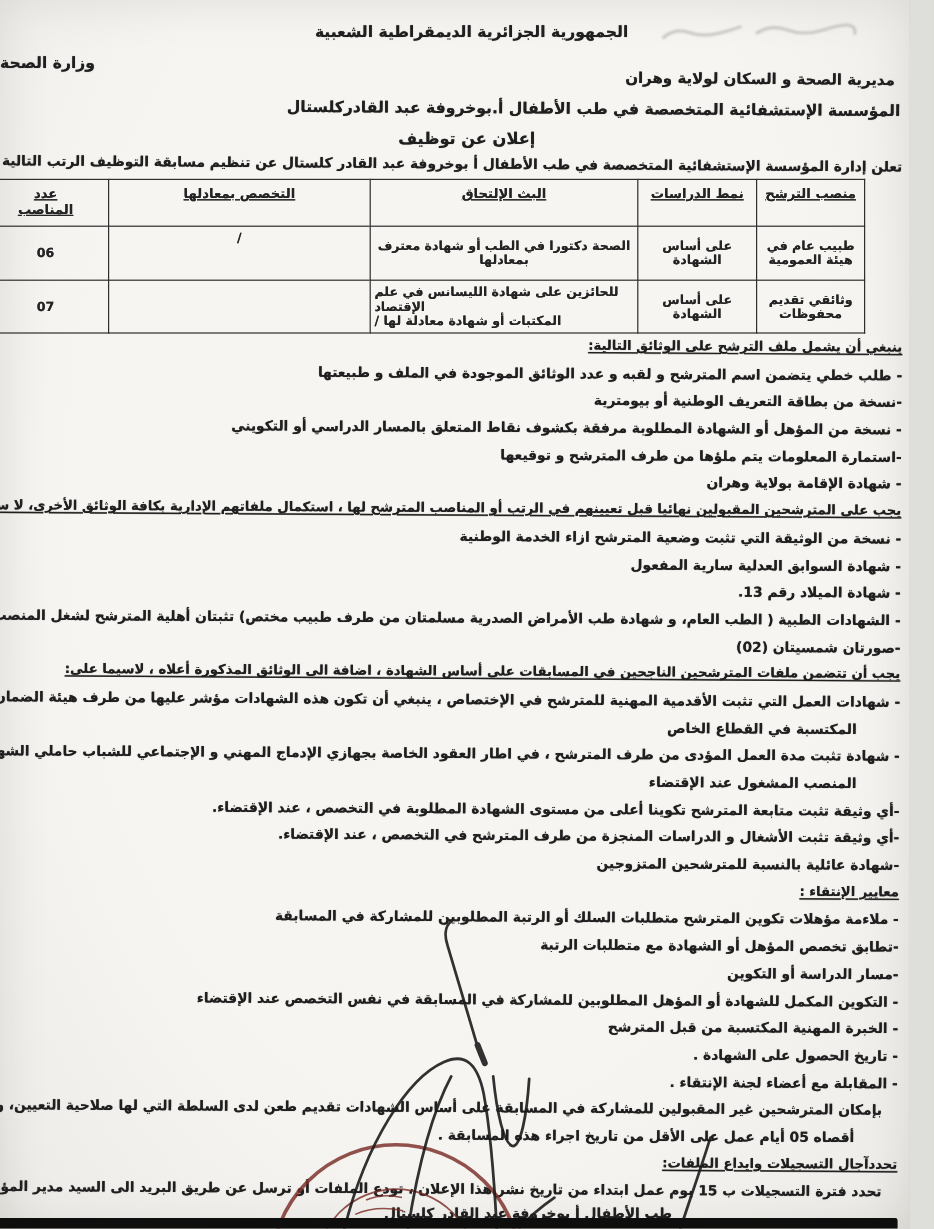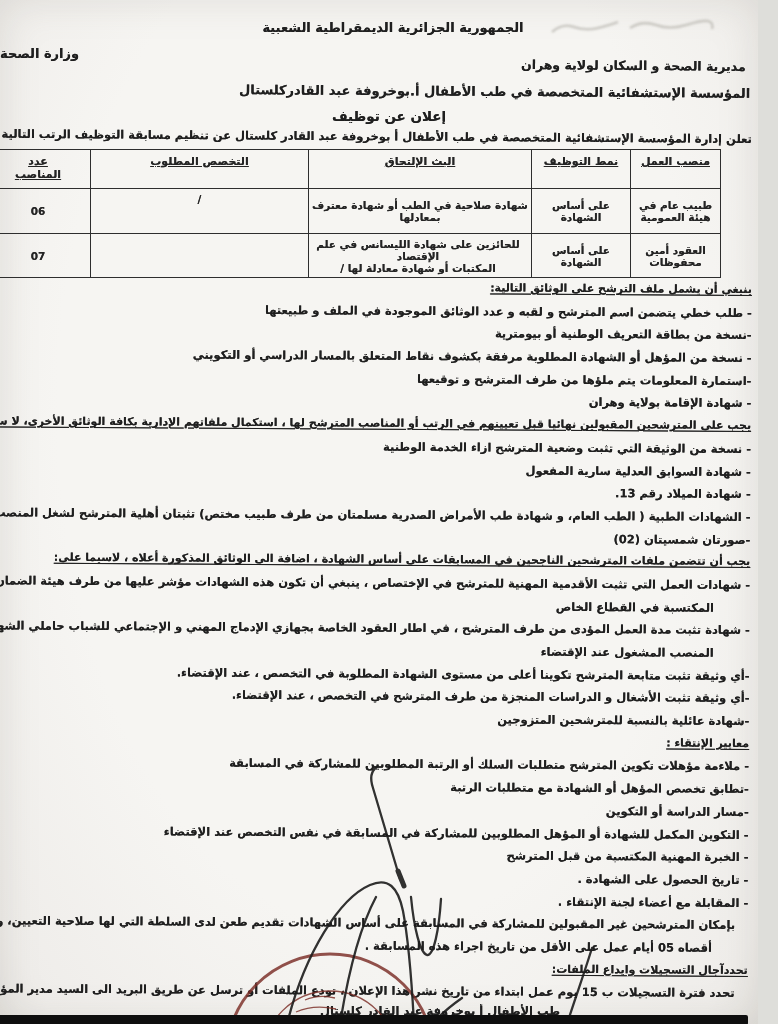--- a/index.html
+++ b/index.html
@@ -30,21 +30,21 @@
   table{border-collapse:collapse;direction:rtl;width:735px;table-layout:fixed;}
   th,td{
     border:1.7px solid #2e2e2e;font-weight:bold;color:#242424;
     white-space:pre-line;text-shadow:0 0 .5px rgba(35,35,35,.8);
     overflow:hidden;
   }
   th{font-size:11px;vertical-align:top;padding:5px 2px 0;height:33px;text-align:center;text-decoration:underline;}
   td{font-size:10.5px;text-align:center;vertical-align:middle;padding:2px 3px;}
   tbody tr:nth-child(1){height:45px;}
   tbody tr:nth-child(2){height:44px;}
-  tbody tr:nth-child(2) td.c-cond{text-align:center;padding-right:7px;}
+  tbody tr:nth-child(2) td.c-cond{text-align:left;padding-right:7px;}
   tbody tr:nth-child(1) td.c-spec{vertical-align:top;padding-top:4px;}
   
   .body-text{
     position:absolute;top:279px;right:6px;left:4px;
     font-size:11.5px;font-weight:bold;direction:rtl;
     transform:rotate(.35deg);transform-origin:top right;
   }
   .line{height:22.7px;line-height:22.7px;white-space:nowrap;text-align:right;
         text-shadow:0 0 .6px rgba(35,35,35,.85);}
   .line.h{text-decoration:underline;text-underline-offset:2px;font-size:11px;}
@@ -79,39 +79,39 @@
     <table>
       <colgroup>
         <col style="width:90px">
           <col style="width:99px">
           <col style="width:223px">
           <col style="width:218px">
           <col style="width:105px">
       </colgroup>
       <thead>
           <tr>
-            <th>منصب العمل</th>
-            <th>نمط التوظيف</th>
+            <th>منصب الترشح</th>
+            <th>نمط الدراسات</th>
             <th>البث الإلتحاق</th>
-            <th>التخصص المطلوب</th>
+            <th>التخصص بمعادلها</th>
             <th>عدد
 المناصب</th>
           </tr>
         </thead>
       <tbody>
           <tr>
             <td class="c-post">طبيب عام في
 هيئة العمومية</td>
             <td class="c-mode">على أساس الشهادة</td>
-            <td class="c-cond">شهادة صلاحية في الطب أو شهادة معترف بمعادلها</td>
+            <td class="c-cond">الصحة دكتورا في الطب أو شهادة معترف بمعادلها</td>
             <td class="c-spec">/</td>
             <td class="c-count">06</td>
           </tr>
           <tr>
-            <td class="c-post">العقود أمين
+            <td class="c-post">وثائقي تقديم
 محفوظات</td>
             <td class="c-mode">على أساس الشهادة</td>
             <td class="c-cond">للحائزين على شهادة الليسانس في علم الإقتصاد
 المكتبات أو شهادة معادلة لها   /</td>
             <td class="c-spec"></td>
             <td class="c-count">07</td>
           </tr>
         </tbody>
     </table>
   </div>

